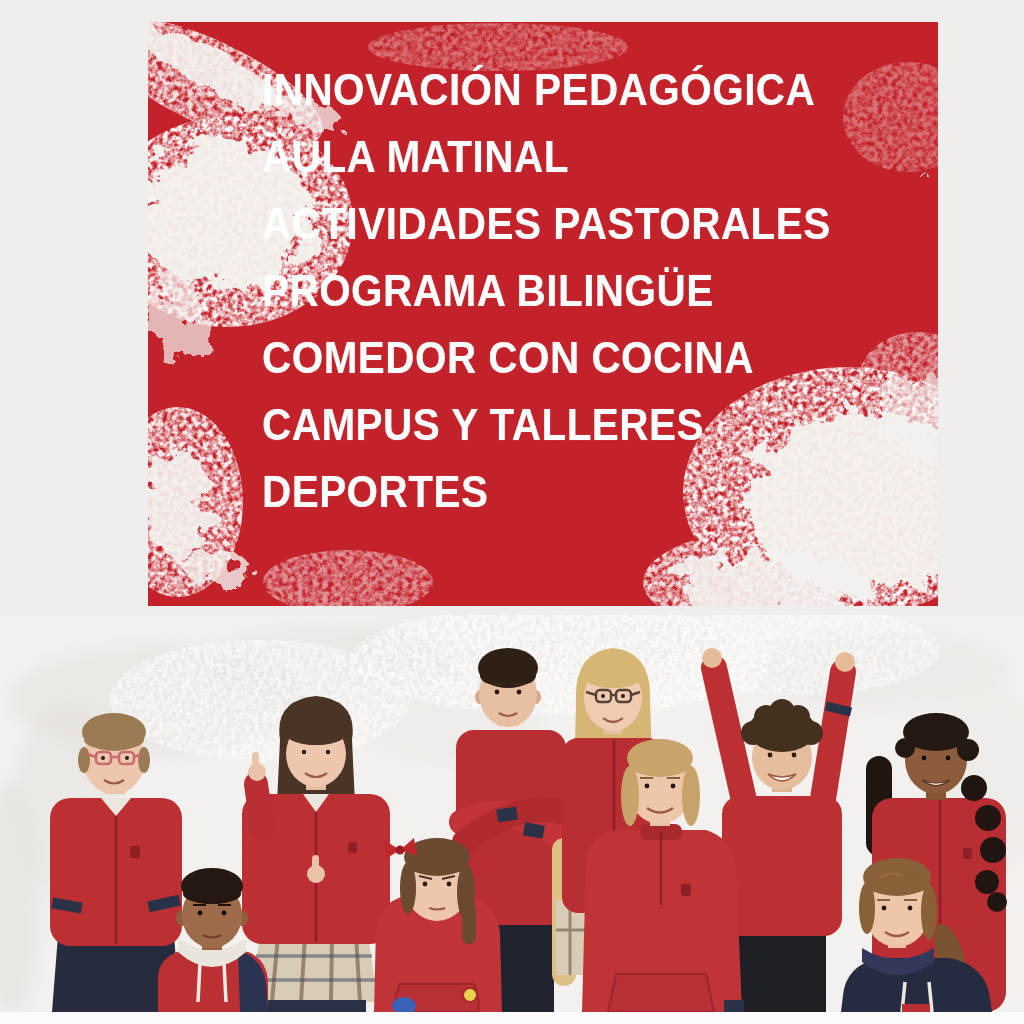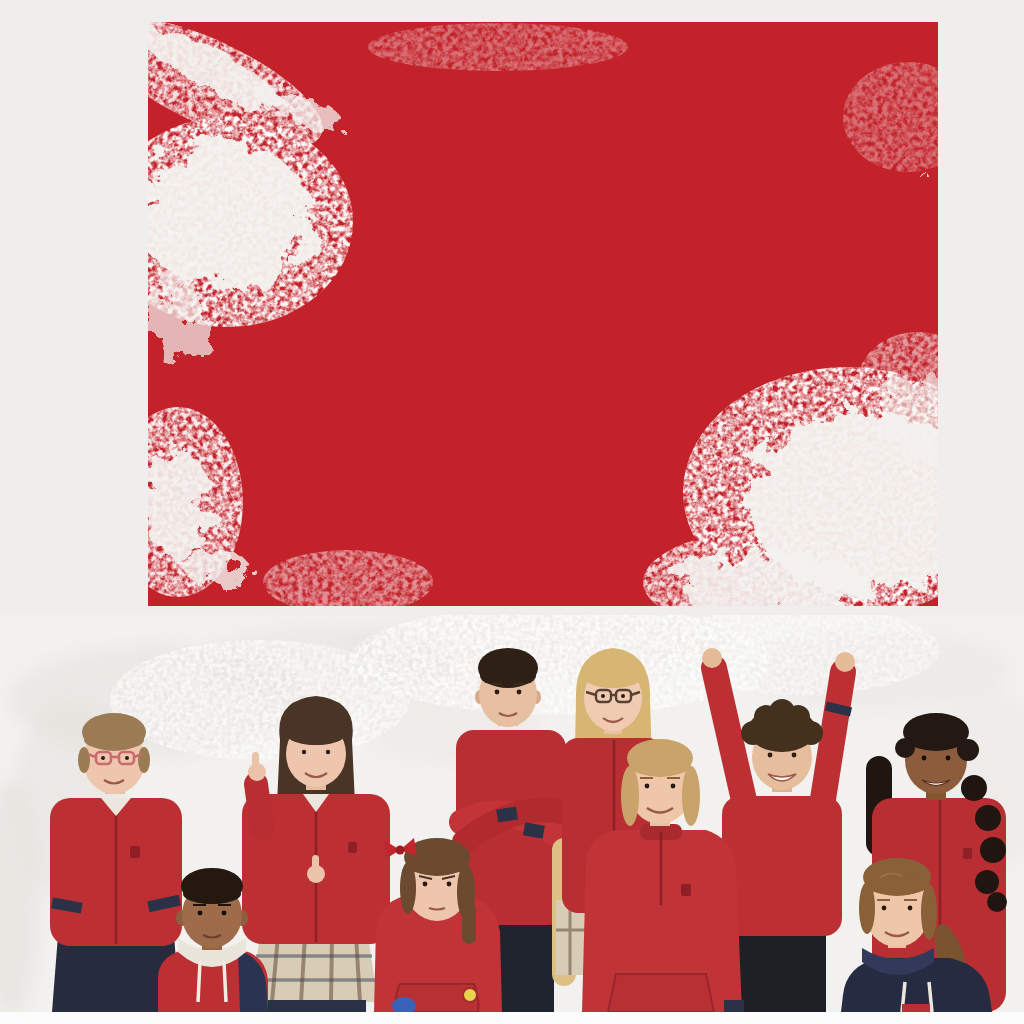--- a/index.html
+++ b/index.html
@@ -53,20 +53,29 @@
         <ellipse cx="78" cy="195" rx="88" ry="72" opacity="0.95"></ellipse>
         <ellipse cx="28" cy="300" rx="28" ry="45" opacity="0.7"></ellipse>
         <ellipse cx="28" cy="480" rx="32" ry="55" opacity="0.9"></ellipse>
         <ellipse cx="68" cy="545" rx="32" ry="18" opacity="0.8"></ellipse>
         <ellipse cx="715" cy="480" rx="115" ry="92" opacity="0.95"></ellipse>
         <ellipse cx="625" cy="565" rx="92" ry="36" opacity="0.9"></ellipse>
         <ellipse cx="775" cy="395" rx="45" ry="38" opacity="0.6"></ellipse>
         <circle cx="772" cy="150" r="4" opacity="0.8"></circle>
       </g>
     </svg>
+    <div class="banner-lines">
+      <div class="banner-line">INNOVACIÓN PEDAGÓGICA</div>
+      <div class="banner-line">AULA MATINAL</div>
+      <div class="banner-line">ACTIVIDADES PASTORALES</div>
+      <div class="banner-line">PROGRAMA BILINGÜE</div>
+      <div class="banner-line">COMEDOR CON COCINA</div>
+      <div class="banner-line">CAMPUS Y TALLERES</div>
+      <div class="banner-line">DEPORTES</div>
+    </div>
   </div>
 
   <div class="photo">
     <svg viewBox="0 615 1024 397" preserveAspectRatio="none">
       <defs>
         <filter id="soft" x="-50%" y="-50%" width="200%" height="200%">
           <feGaussianBlur stdDeviation="8"></feGaussianBlur>
         </filter>
         <filter id="spray2" x="-30%" y="-30%" width="160%" height="160%">
           <feTurbulence type="fractalNoise" baseFrequency="0.22" numOctaves="3" seed="5" result="n"></feTurbulence>

